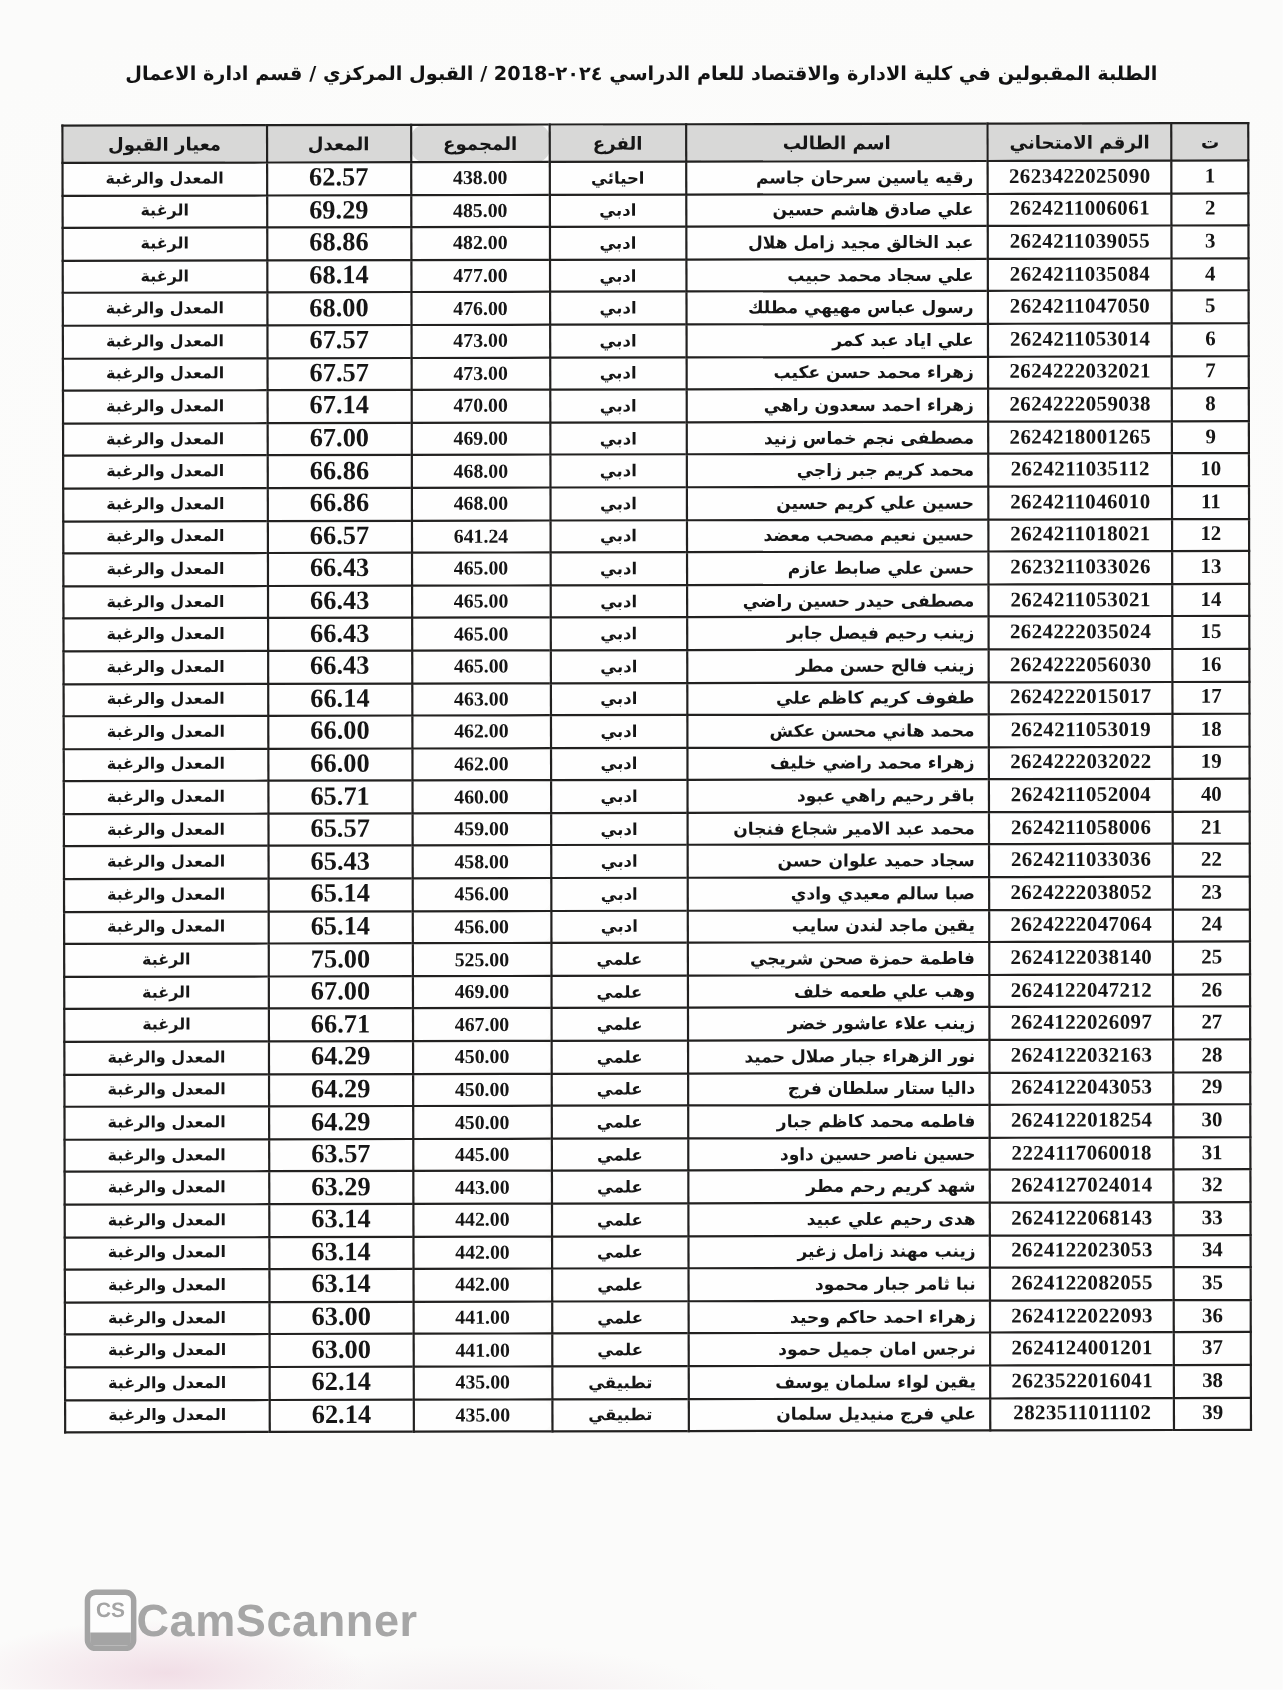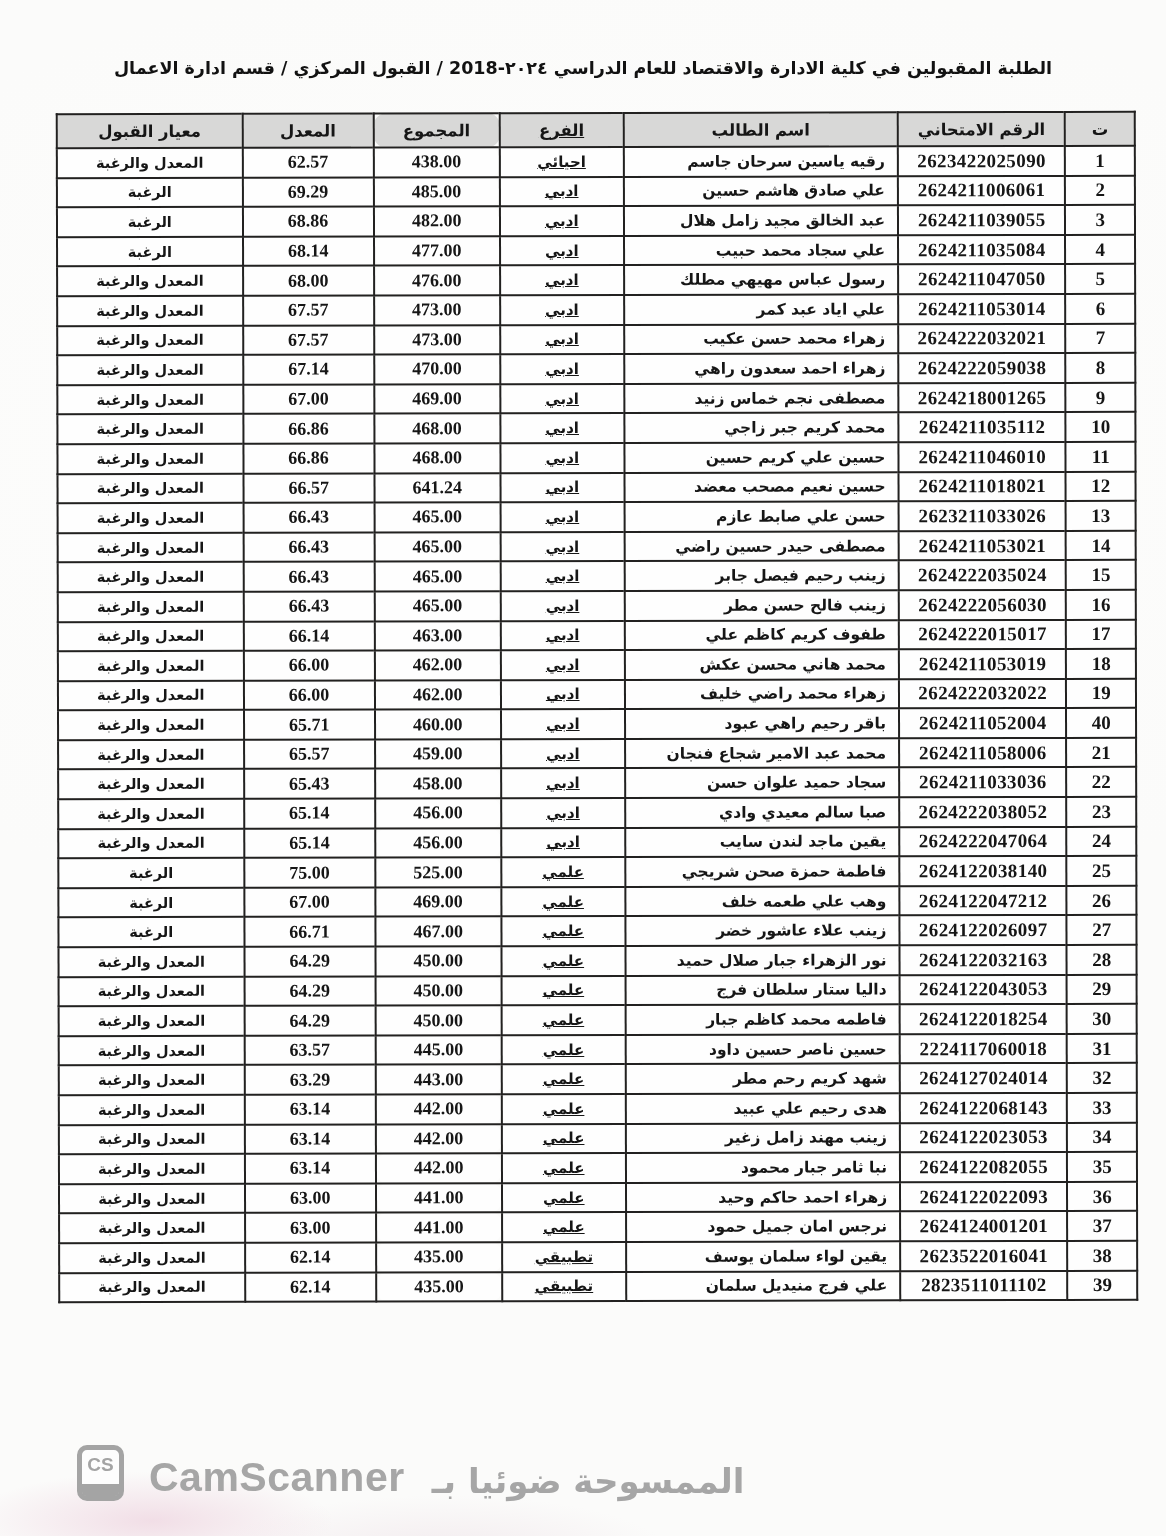--- a/index.html
+++ b/index.html
@@ -51,34 +51,34 @@
     background: #d8d8d7;
     height: 34px;
     font-size: 16.5px;
     font-weight: bold;
     text-align: center;
   }
   table.students td { height: 29.6px; background: #fefefe; }
   .col-serial      { width: 69px;  text-align: center; font-family: "Liberation Serif", serif; font-weight: bold; font-size: 19px; }
   .col-exam_number { width: 166px; text-align: center; font-family: "Liberation Serif", serif; font-weight: bold; font-size: 19px; letter-spacing: 0.4px; }
   .col-name        { width: 272px; text-align: right; padding-right: 12px !important; font-size: 15.5px; font-weight: bold; }
-  .col-branch      { width: 123px; text-align: center; font-size: 15px; font-weight: bold; text-decoration: underline; }
+  .col-branch      { width: 123px; text-align: center; font-size: 15px; font-weight: bold; }
   .col-total       { width: 125px; text-align: center; font-family: "Liberation Serif", serif; font-weight: bold; font-size: 18px; border-radius: 12px; }
-  .col-average     { width: 130px; text-align: center; font-family: "Liberation Serif", serif; font-weight: bold; font-size: 18px; }
+  .col-average     { width: 130px; text-align: center; font-family: "Liberation Serif", serif; font-weight: bold; font-size: 24px; }
   .col-criterion   { width: 184px; text-align: center; font-size: 14.5px; font-weight: bold; }
   th.col-serial, th.col-exam_number, th.col-total, th.col-average, th.col-name, th.col-criterion, th.col-branch {
     font-family: "DejaVu Sans", sans-serif;
     font-size: 16.5px;
   }
   .watermark {
     position: absolute;
     left: 40px; top: 1445px;
     display: flex;
-    align-items: flex-end;
-    gap: 25px;
+    align-items: center;
+    gap: 0;
     direction: ltr;
     padding-left: 37px;
   }
   .cs-icon {
     width: 47px; height: 56px;
     border: 5px solid #a4a4a4;
     border-radius: 10px;
     background: #fdfdfd;
     position: relative;
     flex: 0 0 auto;
@@ -486,16 +486,15 @@
         </tbody>
     </table>
   </div>
 
   <div class="watermark">
     <div class="cs-icon">
       <div class="cs-letters">CS</div>
       <div class="cs-bar"></div>
     </div>
     <span class="wm-brand">CamScanner</span>
-    <span class="wm-arabic">الممسوحة ضوئيا بـ</span>
   </div>
 
 </div>
 
 </body></html>

